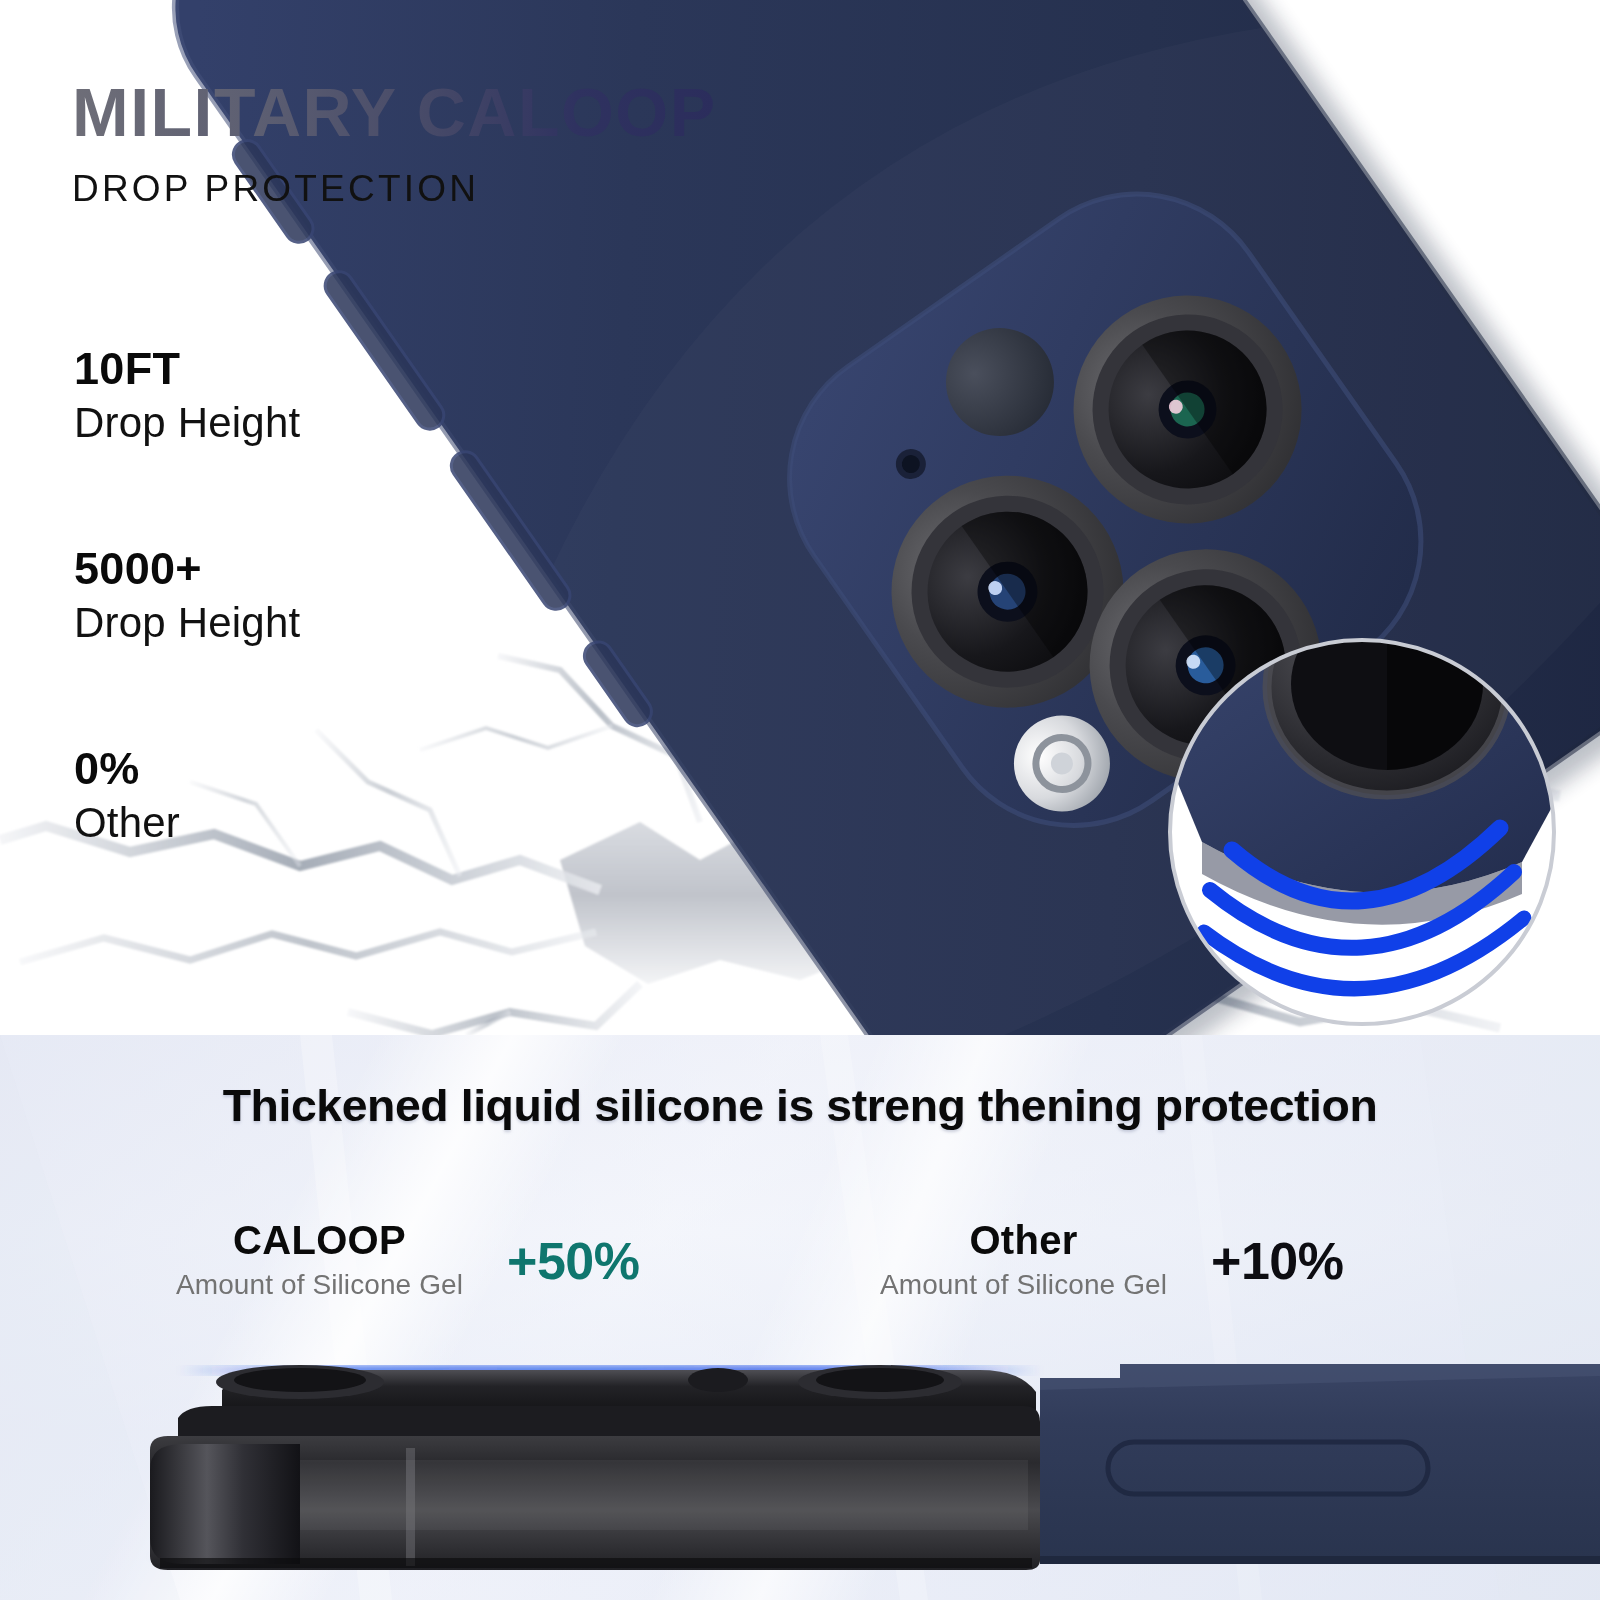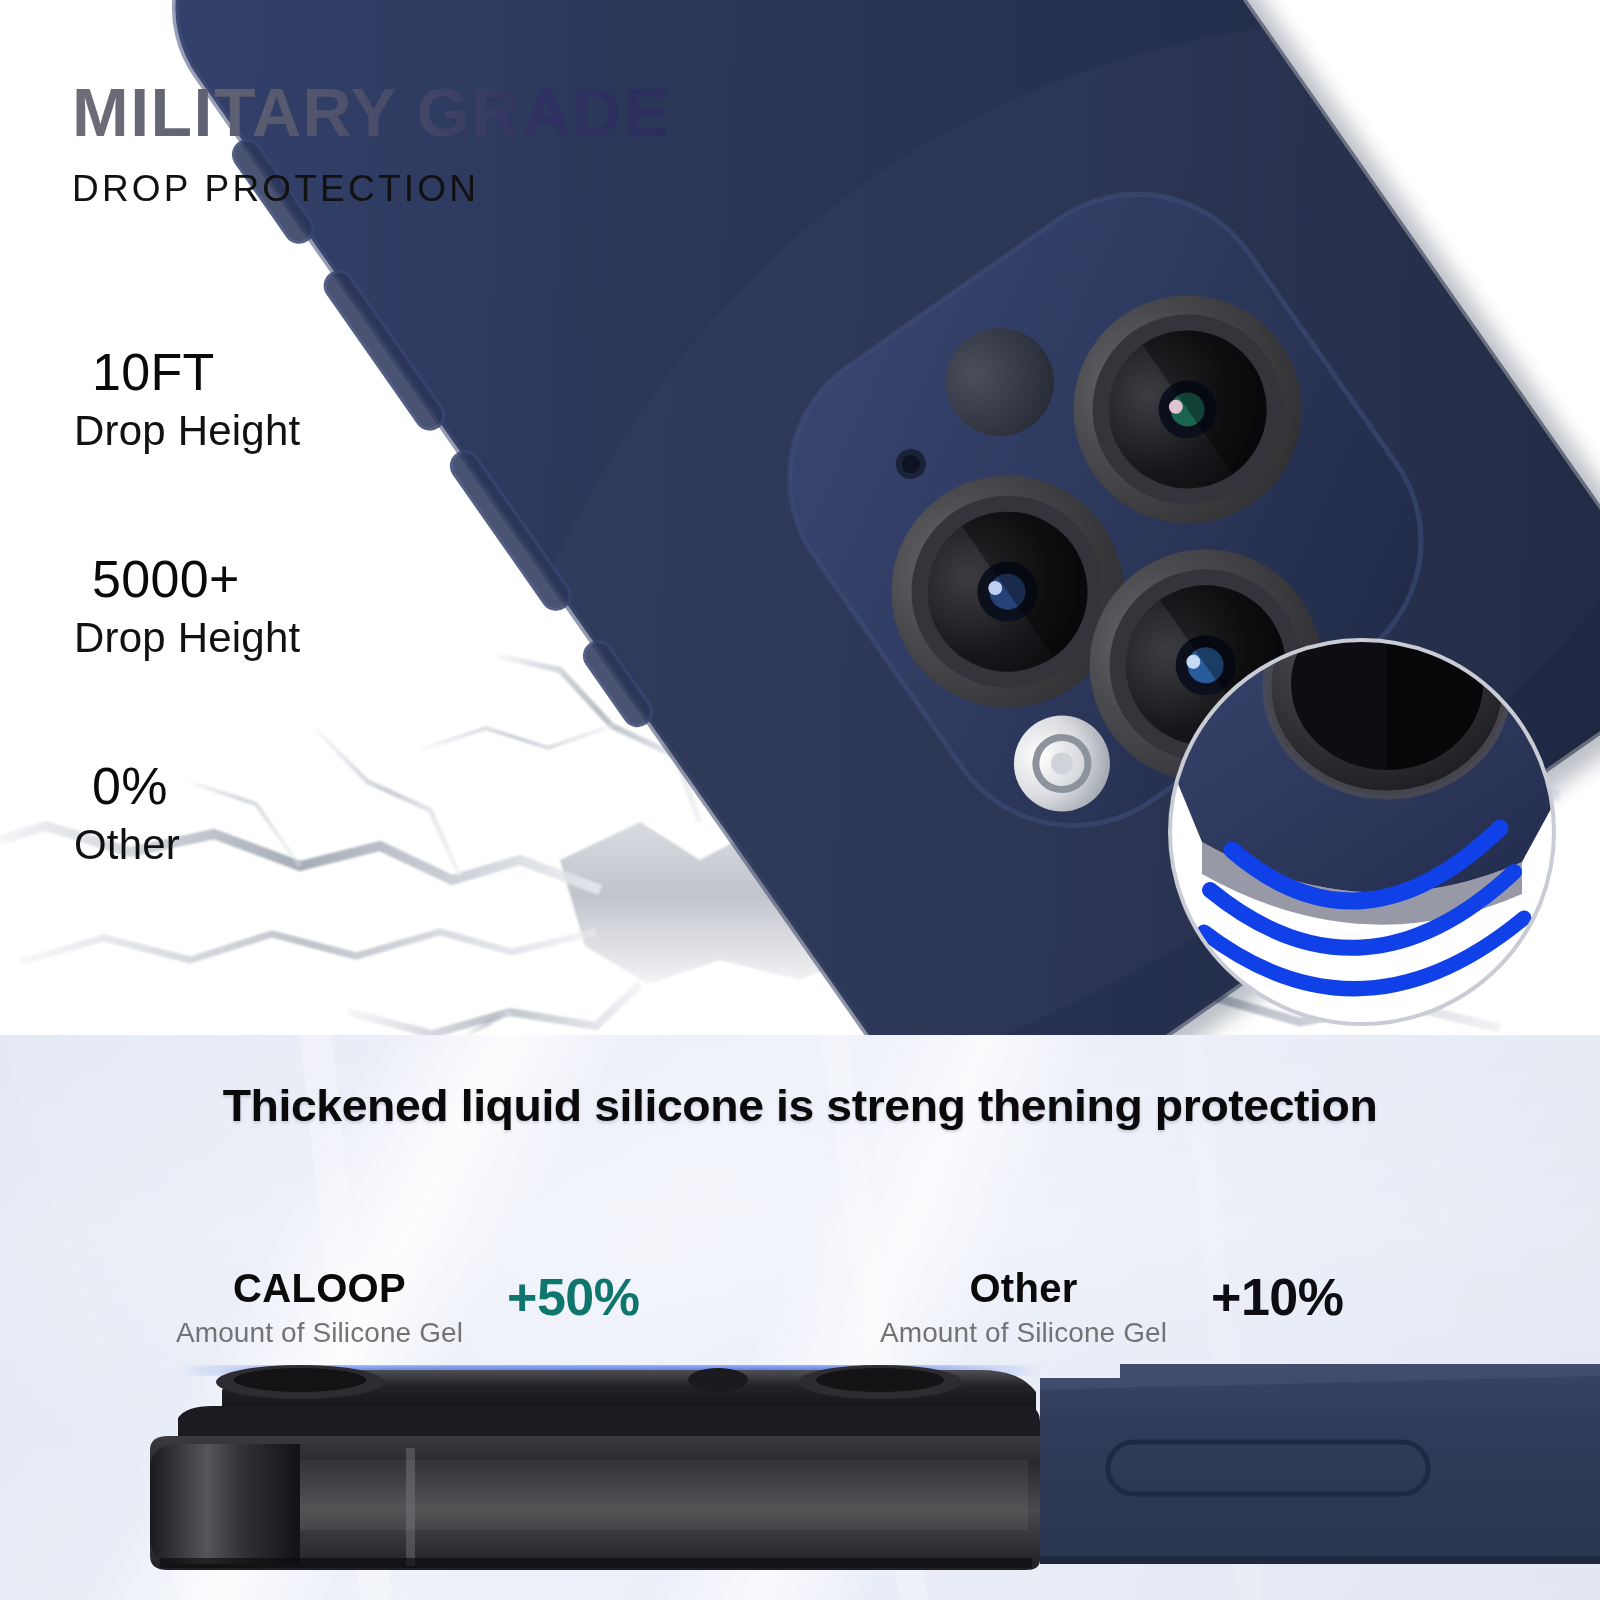--- a/index.html
+++ b/index.html
@@ -22,21 +22,21 @@
   }
   #subheadline {
     margin-top:24px; font-size:37px; font-weight:400; letter-spacing:3.2px;
     color:#111; line-height:1; white-space:nowrap;
   }
 
   
   #stats { position:absolute; left:74px; top:345px; z-index:40; width:330px; }
   .stat { margin-bottom:95px; }
   .stat:last-child { margin-bottom:0; }
-  .stat-value { font-size:52px; font-weight:400; color:#0a0a0a; line-height:1.05; letter-spacing:0.3px;margin-left:18px; }
+  .stat-value { font-size:45px; font-weight:700; color:#0a0a0a; line-height:1.05; letter-spacing:0.3px; }
   .stat-label { font-size:42px; font-weight:400; color:#111; line-height:1.25; margin-top:5px; letter-spacing:0.2px; }
 
   
   #cracks { position:absolute; left:0; top:560px; width:1600px; height:475px; z-index:5; }
 
   
   #phone-wrap { position:absolute; left:0; top:-230px; width:1600px; height:1330px; z-index:20; }
 
   
   #inset { position:absolute; left:1162px; top:632px; width:400px; height:400px; z-index:30; }
@@ -53,21 +53,21 @@
   #bp-texture { position:absolute; inset:0; pointer-events:none; }
 
   #banner-title {
     position:absolute; left:0; top:1080px; width:1600px; text-align:center; z-index:12;
     font-size:45px; font-weight:700; color:#0a0a0a; letter-spacing:-0.4px;
     transform:scaleX(1.03); transform-origin:center;
     text-shadow:0 2px 3px rgba(120,130,160,.35);
   }
 
   #compare { position:absolute; left:0; top:1218px; width:1600px; height:110px; z-index:12; }
-  .cmp { position:absolute; display:flex; align-items:flex-start;margin-top:48px; }
+  .cmp { position:absolute; display:flex; align-items:center; }
   .cmp-text { text-align:center; }
   .cmp-brand { font-size:40px; font-weight:700; color:#0a0a0a; line-height:1.12; letter-spacing:0.3px; }
   .cmp-sub { font-size:28px; font-weight:400; color:#737373; line-height:1.2; margin-top:5px; letter-spacing:0.1px; }
   .cmp-pct { font-size:52px; font-weight:700; line-height:1.05; margin-left:44px; margin-top:4px; letter-spacing:-0.5px; }
 
   #cmp-left  { left:176px; top:0; }
   #cmp-right { left:880px; top:0; }
 
   #bottom-product { position:absolute; left:0px; top:1320px; width:1600px; height:280px; z-index:10; }
 </style>
@@ -255,21 +255,21 @@
         <g fill="none" stroke="#1040e8" stroke-linecap="round">
           <path d="M70,218 Q200,330 338,196" stroke-width="17"></path>
           <path d="M48,258 Q200,382 352,240" stroke-width="16"></path>
           <path d="M42,300 Q200,420 362,286" stroke-width="15"></path>
         </g>
       </g>
       <circle cx="200" cy="200" r="192" fill="none" stroke="#c9ccd4" stroke-width="4"></circle>
     </svg>
 
     <div id="headline-block">
-      <div id="headline">MILITARY GRADE</div>
+      <div id="headline">MILITARY CALOOP</div>
       <div id="subheadline">DROP PROTECTION</div>
     </div>
 
     <div id="stats">
       <div class="stat">
         <div class="stat-value">10FT</div>
         <div class="stat-label">Drop Height</div>
       </div>
       <div class="stat">
         <div class="stat-value">5000+</div>

